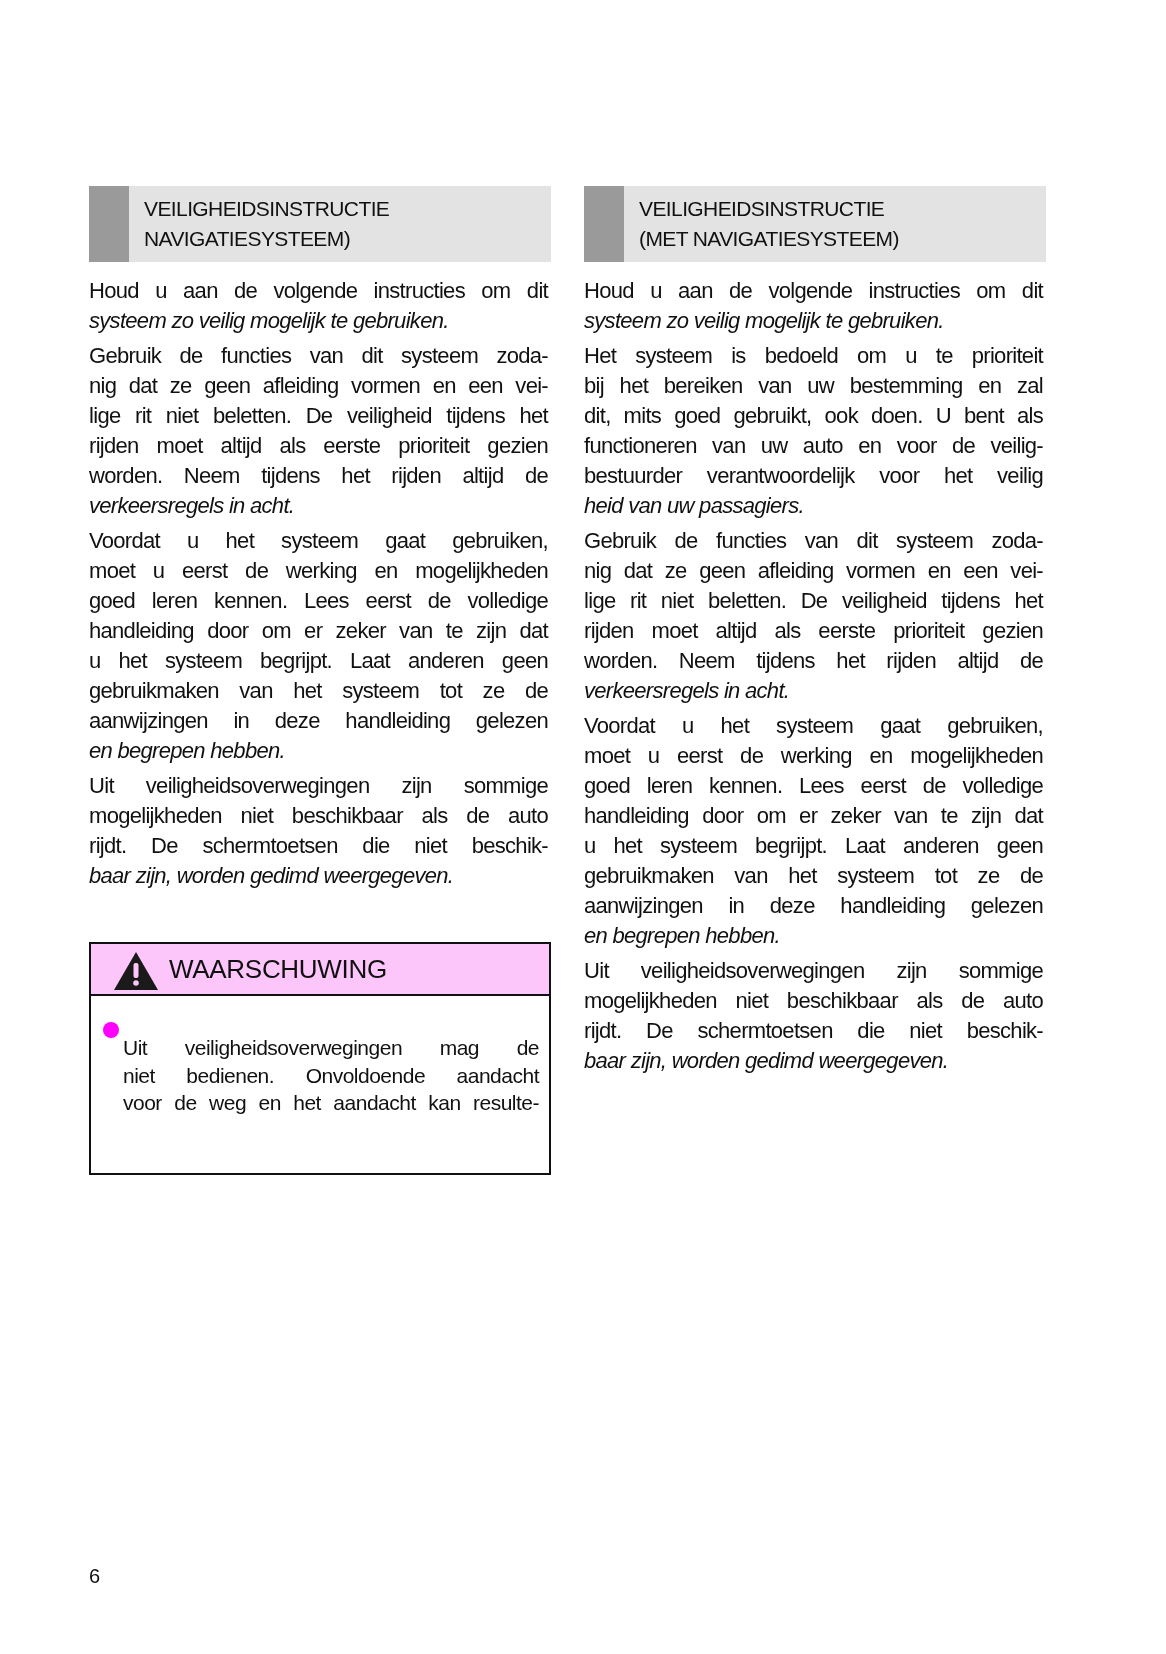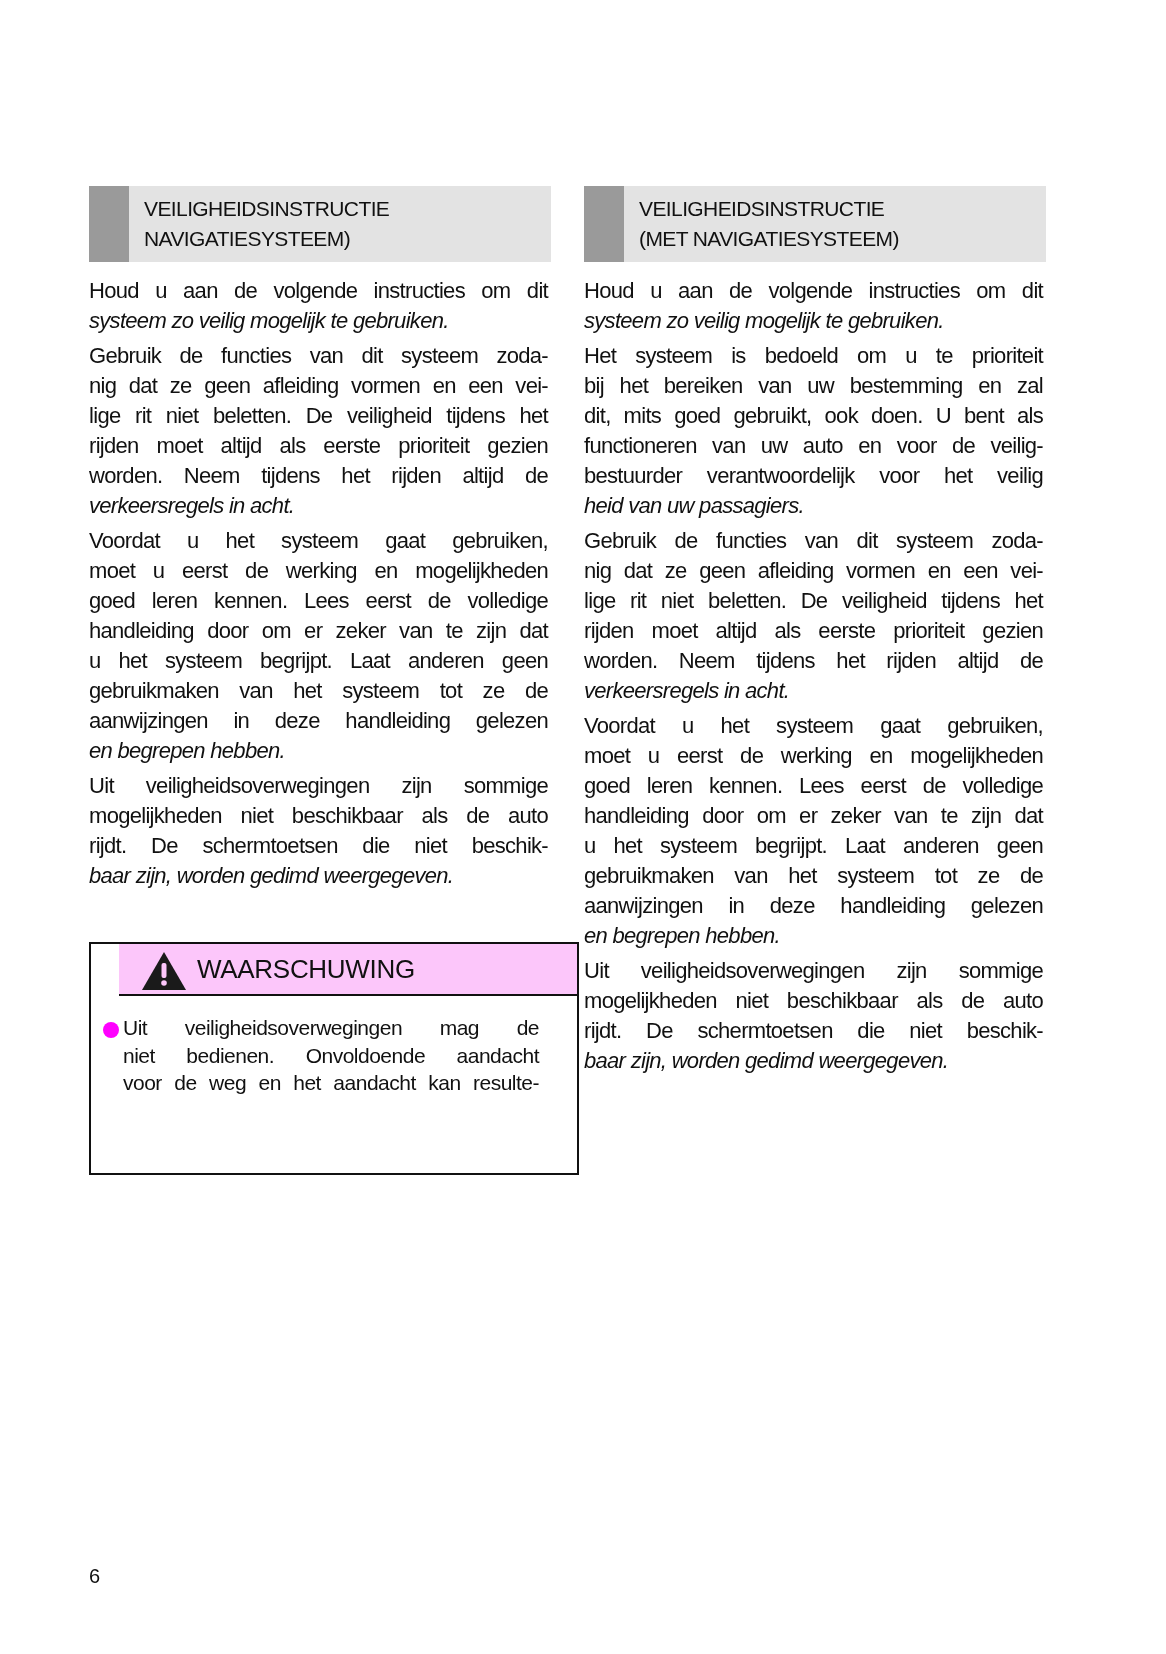--- a/index.html
+++ b/index.html
@@ -8,27 +8,27 @@
   .col { position:absolute; width:462px; }
   #col-left { left:89px; top:186px; }
   #col-right { left:584px; top:186px; }
   .sec-header { position:relative; background:#e3e3e3; padding:8px 10px 8px 55px; }
   .sec-header .bar { position:absolute; left:0; top:0; bottom:0; width:40px; background:#9a9a9a; }
   .sec-header .title { font-size:21px; line-height:30px; letter-spacing:-0.6px; color:#111; }
   .body-text { margin-top:14px; }
   .para { font-size:22px; line-height:30px; text-align:justify; letter-spacing:-0.7px; margin:0 3px 5px 0; }
   .line { display:block; text-align:justify; text-align-last:justify; white-space:nowrap; }
   .line.last { text-align-last:left;font-style:italic; }
-  .warn-box { position:absolute; left:89px; top:942px; width:458px; height:229px; border:2px solid #111; background:#fff;padding-left:28px; }
+  .warn-box { position:absolute; left:89px; top:942px; width:458px; height:229px; border:2px solid #111; background:#fff; }
   .warn-head { height:50px; background:#fcc6fa; border-bottom:2px solid #111; position:relative; }
   .warn-icon { position:absolute; left:22px; top:7px; width:46px; height:40px; }
   .warn-title { position:absolute; left:78px; top:10px; font-size:26px; line-height:30px; letter-spacing:-0.3px; }
   .warn-body { position:absolute; left:12px; top:70px; width:436px; }
   .bullet { position:absolute; left:0; top:8px; width:16px; height:16px; border-radius:50%; background:#ff00ff; }
-  .warn-text { margin-left:20px; font-size:21px; line-height:27.5px; letter-spacing:-0.5px; }
+  .warn-text { margin-left:20px; font-size:21px; line-height:27.5px; letter-spacing:-0.5px;margin-top:20px; }
   .page-num { position:absolute; left:89px; top:1565px; font-size:20px; }
 </style>
 </head>
 <body>
 
 <div class="col" id="col-left">
   <div class="sec-header">
     <div class="bar"></div>
     <div class="title">
         <div>VEILIGHEIDSINSTRUCTIE</div>

